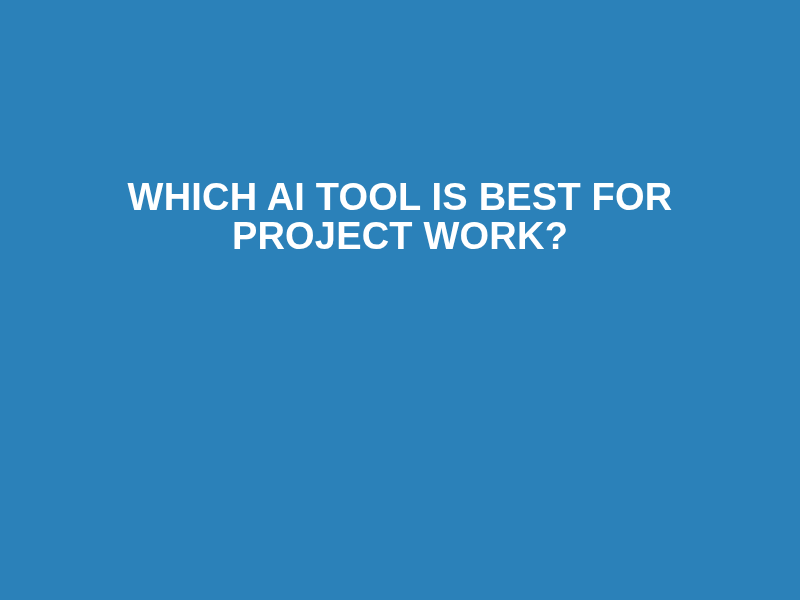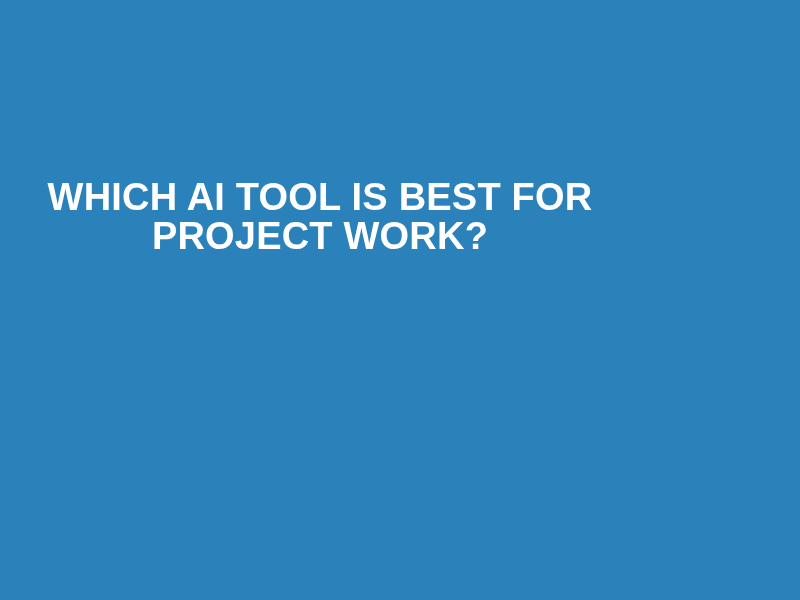--- a/index.html
+++ b/index.html
@@ -18,20 +18,21 @@
 
   
   .banner {
     position: relative;
     box-sizing: border-box;
     width: 800px;
     height: 445px;
     background-color: #2b81b9;
     display: flex;
     align-items: center;
+    justify-content: center;
   }
 
   
   .headline-block {
     box-sizing: border-box;
     width: 640px;
     padding: 0 8px;
     
     margin-top: -12px;
     text-align: center;

